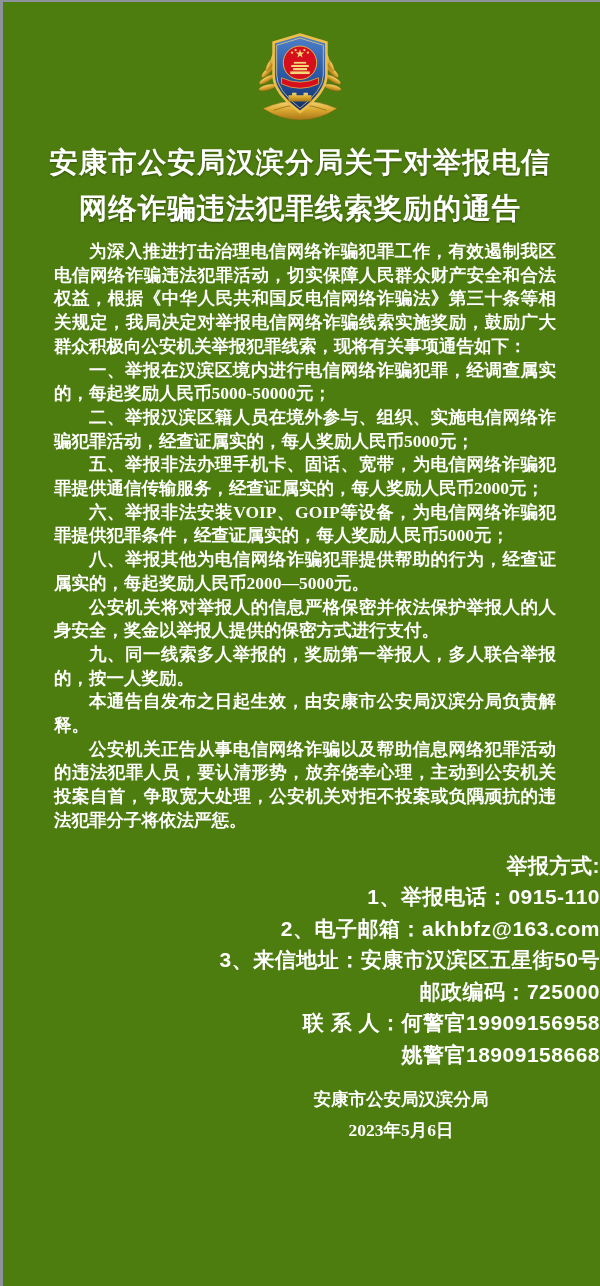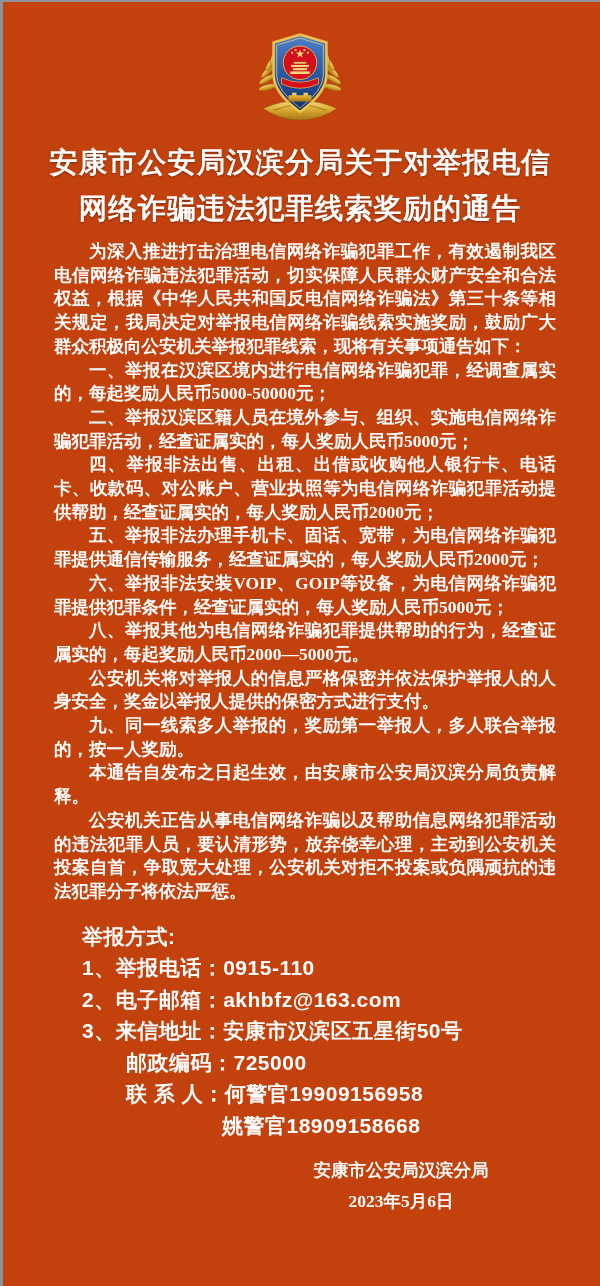--- a/index.html
+++ b/index.html
@@ -1,19 +1,19 @@
 <!DOCTYPE html>
 <html><head>
 <meta charset="utf-8">
 <style>
   html,body{margin:0;padding:0;background:#222;}
   .poster{
     position:relative;
     width:600px;height:1286px;
-    background:#c2410c;
+    background:#4d7c0f;
     color:#fff;
     overflow:hidden;
     box-shadow: inset 3px 0 0 #8d939b, inset 0 2px 0 #8d939b;
   }
   .emblem{display:block;margin:31px auto 0;}
   .title{
     margin-top:12px;
     text-align:center;
     font-family:"Liberation Serif","DejaVu Serif",serif;
     font-weight:bold;
@@ -31,20 +31,21 @@
     text-align:justify;
   }
   .body-text p{margin:0;text-indent:2em;}
   .contact{
     margin:17px 0 0 82px;
     font-family:"Liberation Sans","DejaVu Sans",sans-serif;
     font-weight:bold;
     font-size:21px;
     line-height:31.5px;
     letter-spacing:0.5px;
+    text-align:right;
   }
   .contact .indent1{margin-left:44px;}
   .contact .indent2{margin-left:140px;}
   .signature{
     margin:14px 0 0 290px;
     width:222px;
     text-align:center;
     font-family:"Liberation Serif","DejaVu Serif",serif;
     font-weight:bold;
     font-size:17.5px;
@@ -109,21 +110,20 @@
 
   <div class="title">
     <div>安康市公安局汉滨分局关于对举报电信</div>
     <div>网络诈骗违法犯罪线索奖励的通告</div>
   </div>
 
   <div class="body-text">
     <p>为深入推进打击治理电信网络诈骗犯罪工作，有效遏制我区电信网络诈骗违法犯罪活动，切实保障人民群众财产安全和合法权益，根据《中华人民共和国反电信网络诈骗法》第三十条等相关规定，我局决定对举报电信网络诈骗线索实施奖励，鼓励广大群众积极向公安机关举报犯罪线索，现将有关事项通告如下：</p>
     <p>一、举报在汉滨区境内进行电信网络诈骗犯罪，经调查属实的，每起奖励人民币5000-50000元；</p>
     <p>二、举报汉滨区籍人员在境外参与、组织、实施电信网络诈骗犯罪活动，经查证属实的，每人奖励人民币5000元；</p>
-    <p>四、举报非法出售、出租、出借或收购他人银行卡、电话卡、收款码、对公账户、营业执照等为电信网络诈骗犯罪活动提供帮助，经查证属实的，每人奖励人民币2000元；</p>
     <p>五、举报非法办理手机卡、固话、宽带，为电信网络诈骗犯罪提供通信传输服务，经查证属实的，每人奖励人民币2000元；</p>
     <p>六、举报非法安装VOIP、GOIP等设备，为电信网络诈骗犯罪提供犯罪条件，经查证属实的，每人奖励人民币5000元；</p>
     <p>八、举报其他为电信网络诈骗犯罪提供帮助的行为，经查证属实的，每起奖励人民币2000—5000元。</p>
     <p>公安机关将对举报人的信息严格保密并依法保护举报人的人身安全，奖金以举报人提供的保密方式进行支付。</p>
     <p>九、同一线索多人举报的，奖励第一举报人，多人联合举报的，按一人奖励。</p>
     <p>本通告自发布之日起生效，由安康市公安局汉滨分局负责解释。</p>
     <p>公安机关正告从事电信网络诈骗以及帮助信息网络犯罪活动的违法犯罪人员，要认清形势，放弃侥幸心理，主动到公安机关投案自首，争取宽大处理，公安机关对拒不投案或负隅顽抗的违法犯罪分子将依法严惩。</p>
   </div>
 
   <div class="contact">

